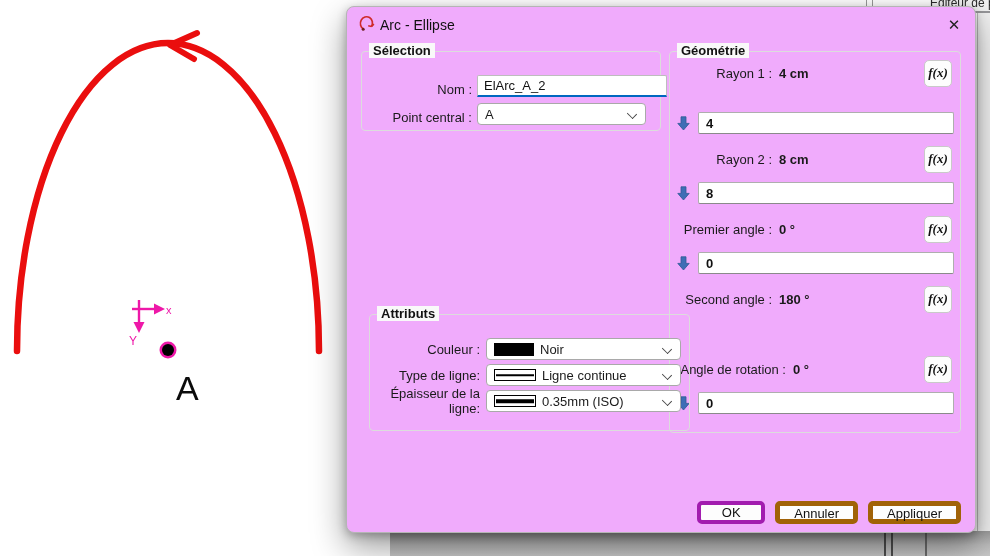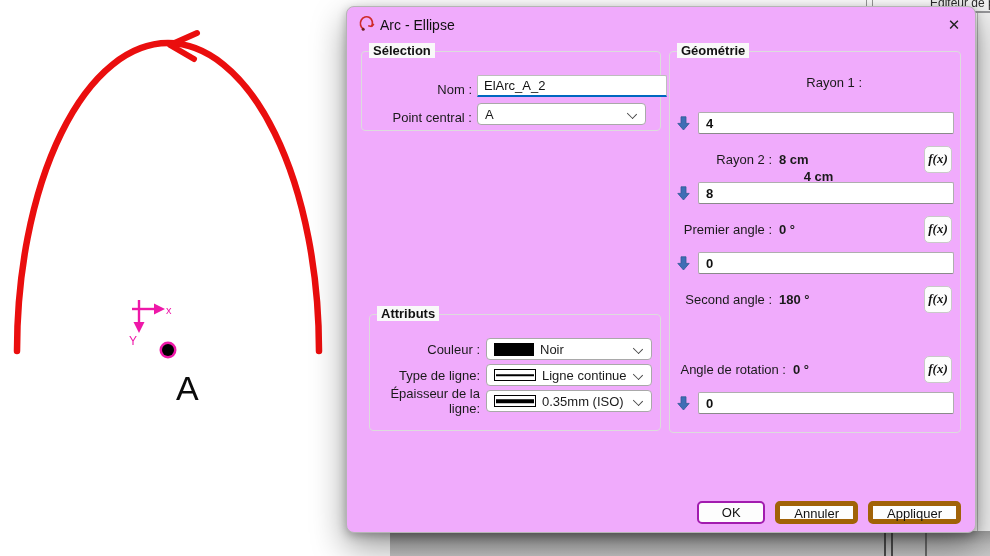--- a/index.html
+++ b/index.html
@@ -51,35 +51,35 @@
   .geo-val{margin-left:7px;font-size:13px;font-weight:bold;}
   .fx{margin-left:auto;width:28px;height:27px;background:#fdfdfd;border:1px solid #c9c9c9;border-radius:5px;
       font-family:"Liberation Serif",serif;font-style:italic;font-weight:600;font-size:13px;color:#111;
       display:flex;align-items:center;justify-content:center;padding:0;}
   .geo-ir{position:absolute;left:4px;right:6px;height:24px;display:flex;align-items:center;}
   .arrow-icon{width:18px;display:flex;justify-content:center;}
   .geo-input{flex:1;margin-left:6px;height:20px;border:1px solid #aeaeae;border-bottom-color:#8a8a8a;background:#fff;
       font-family:"Liberation Sans",sans-serif;font-size:13px;font-weight:bold;padding:0 7px;color:#111;outline:none;border-radius:2px;}
 
   
-  #gb-attributes{left:22px;top:307px;width:290px;height:115px;}
+  #gb-attributes{left:22px;top:307px;width:290px;height:115px;padding-left:29px;}
   .attr-row{position:absolute;left:6px;right:8px;height:24px;display:flex;align-items:center;}
   .attr-label{width:104px;text-align:right;margin-right:6px;font-size:13px;flex:0 0 104px;}
   .swatch-color{width:40px;height:13px;background:#000;margin-right:6px;flex:0 0 40px;}
   .swatch-line{width:40px;height:10px;border:1px solid #000;background:#fff;margin-right:6px;position:relative;flex:0 0 40px;}
   .swatch-line i{position:absolute;left:1px;right:1px;top:50%;transform:translateY(-50%);background:#000;display:block;}
   .line-thin i{height:1.5px;}
   .line-thick i{height:3.5px;}
   .combo .val{white-space:nowrap;overflow:hidden;}
 
   
   .btn-row{position:absolute;right:14px;bottom:8px;display:flex;gap:10px;}
   .btn{height:23px;background:#fdfdfd;border:5px solid #a16207;border-radius:5px;font-family:"Liberation Sans",sans-serif;
       font-size:13px;color:#111;padding:0 14px;min-width:70px;}
-  .btn-ok{border:2px solid #a21caf;min-width:68px;}
+  .btn-ok{border:4px solid #a21caf;min-width:68px;}
 </style>
 </head>
 <body>
 
 <div id="stage">
 
   <div class="right-band"></div>
   <div class="tick" style="left:866px;"></div>
   <div class="tick" style="left:872px;"></div>
   <div class="dots-frag">..</div>
@@ -130,21 +130,21 @@
         <div class="combo">
           <span class="val">A</span>
           <span class="chev"></span>
         </div>
       </div>
     </div>
 
     <div class="groupbox" id="gb-geometry">
       <span class="legend">Géométrie</span>
 
-      <div class="geo-lr" style="top:23px;flex-direction:column;">
+      <div class="geo-lr" style="top:7px;">
         <span class="geo-label">Rayon 1 :</span>
         <span class="geo-val">4 cm</span>
         <button class="fx">f(x)</button>
       </div>
       <div class="geo-ir" style="top:59px;">
         <span class="arrow-icon">
           <svg width="13" height="15" viewBox="0 0 13 15">
               <path d="M6.5 14 L0.8 7.4 H4 V0.8 H9 V7.4 H12.2 Z" fill="#3e6db5" stroke="#2d5a94" stroke-width="0.8"></path>
             </svg>
         </span>

